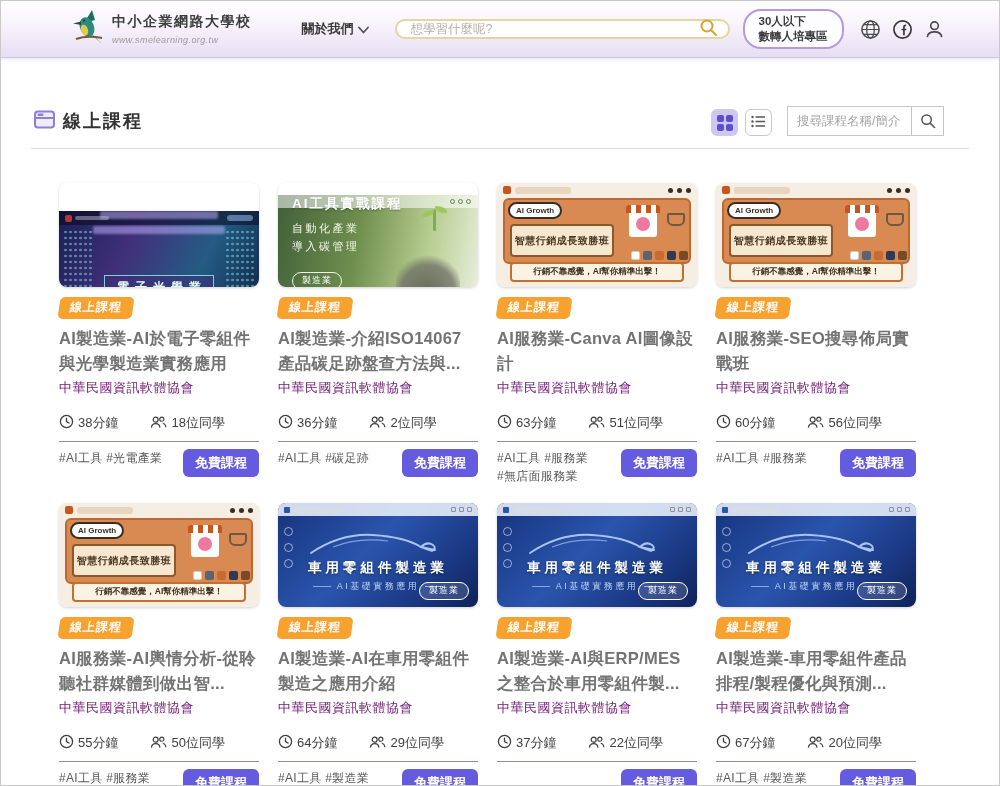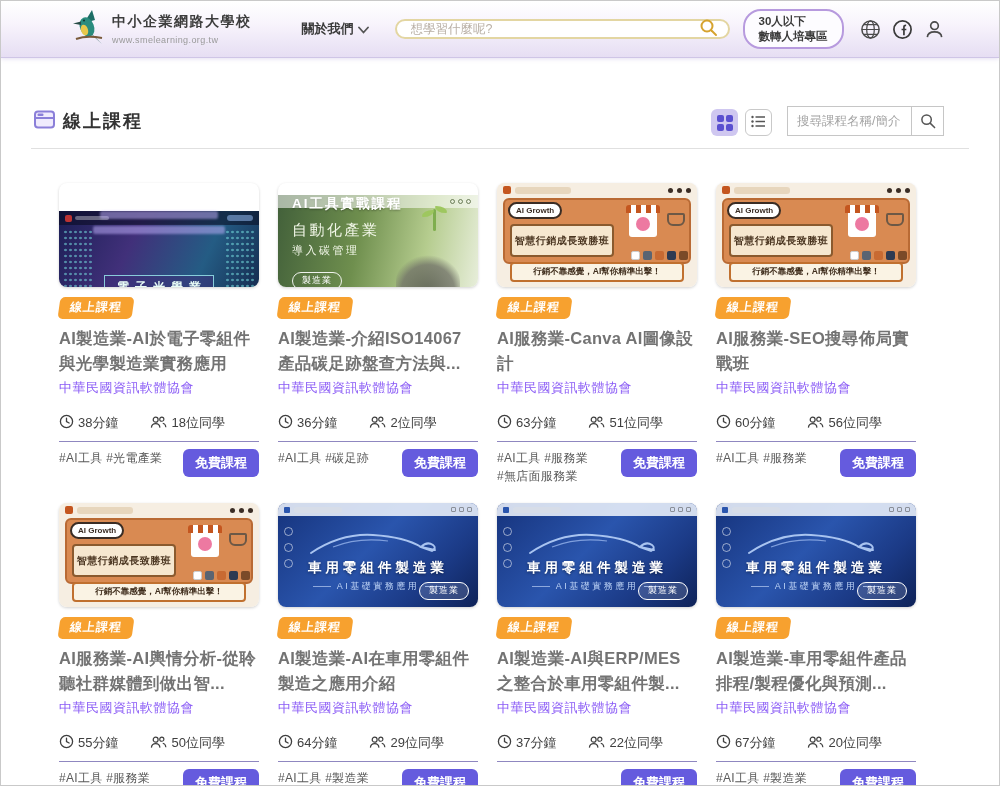--- a/index.html
+++ b/index.html
@@ -5,21 +5,21 @@
   * { margin:0; padding:0; box-sizing:border-box; }
   body { background:#fff; font-family:"Liberation Sans","DejaVu Sans",sans-serif; }
   .page { width:1000px; height:786px; border:1px solid #c9c9c9; background:#fff; overflow:hidden; position:relative; }
 
   
   .hdr { height:57px; display:flex; align-items:center; padding-left:70px;
          background:linear-gradient(180deg,#ffffff 0%,#f8f4fc 40%,#e6def3 100%);
          border-bottom:1px solid #cfc5e6; box-shadow:0 1px 4px rgba(160,140,210,.28); }
   .logo { display:flex; align-items:center; gap:7px; cursor:pointer; }
   .logo-txt .l1 { font-size:14px; font-weight:bold; color:#3d3d3d; letter-spacing:1.5px; }
-  .logo-txt .l2 { font-size:9px; color:#9a9a9a; letter-spacing:.4px; margin-top:4px; }
+  .logo-txt .l2 { font-size:9px; color:#9a9a9a; letter-spacing:.4px; margin-top:4px;font-style:italic; }
   .about { display:flex; align-items:center; gap:4px; margin-left:30px; font-size:13px;
            font-weight:bold; color:#3a3a3a; cursor:pointer; white-space:nowrap;padding-left:20px; }
   .hsearch { margin-left:26px; width:335px; height:20px; border:2px solid #e3d6a2; border-radius:16px;
              background:#fff; display:flex; align-items:center; padding:0 10px 0 14px; }
   .hsearch input { flex:1; border:none; outline:none; font-size:12.5px; color:#555; background:transparent;
                    font-family:inherit; }
   .hsearch input::placeholder { color:#b9b0a6; }
   .promo { margin-left:13px; border:2px solid #b79ade; border-radius:18px; background:#fdfcff;
            padding:3px 14px; font-size:11.5px; font-weight:bold; color:#3a3a3a; line-height:1.3;
            text-align:left; cursor:pointer; white-space:nowrap; }
@@ -45,21 +45,21 @@
 
   
   .grid { display:grid; grid-template-columns:repeat(4,200px); column-gap:19px; row-gap:18px; margin:34px 0 0 58px; }
   .card { width:200px; cursor:pointer; }
   .thumb { width:200px; height:104px; border-radius:8px; overflow:hidden; position:relative;
            box-shadow:0 1px 3px rgba(0,0,0,.18); }
   .badge { display:inline-block; margin-top:10px; background:#f7a12f; color:#fff; font-size:12px; font-weight:bold;
            padding:2px 11px 3px; border-radius:5px; transform:skewX(-8deg); letter-spacing:1px; }
   .title { margin-top:7px; font-size:16.5px; font-weight:bold; color:#737373; line-height:1.5; min-height:50px;
            letter-spacing:.3px; }
-  .org { margin-top:3px; font-size:13px; color:#8b5cf6; letter-spacing:.5px; }
+  .org { margin-top:3px; font-size:13px; color:#701a75; letter-spacing:.5px; }
   .meta { display:flex; align-items:center; margin-top:17px; font-size:13px; color:#3f3f3f; }
   .m-item { display:flex; align-items:center; gap:4px; }
   .m-item.students { margin-left:32px; }
   .card-foot { margin-top:9px; border-top:1px solid #8f87c0; padding-top:7px; display:flex;
                justify-content:space-between; align-items:flex-start; min-height:34px; }
   .tags { font-size:12px; color:#5a5a5a; line-height:1.5; letter-spacing:.3px; }
   .price-btn { background:#655bde; color:#fff; border:none; border-radius:6px; font-size:13px; font-weight:bold;
                padding:5px 12px; cursor:pointer; font-family:inherit; white-space:nowrap; }
 
   
@@ -82,21 +82,21 @@
     border:1px solid rgba(150,230,235,.85); background:rgba(60,45,120,.55); color:#e7fbf5;
     font-size:12px; font-weight:bold; letter-spacing:6px; padding:3px 6px 3px 12px; }
 
   
   .th-green { width:100%; height:100%; position:relative;
     background:linear-gradient(100deg,#42603a 0%,#6f8f4e 40%,#b5cc8e 72%,#e9efdd 100%); }
   .th-green .tchrome { height:13px; background:rgba(255,255,255,.55); padding:0 7px; gap:3px; justify-content:flex-end; }
   .th-green .tchrome .dot { width:5px; height:5px; border:1px solid rgba(80,100,60,.8); }
   .th-green .g1 { margin:12px 0 0 14px; color:#fff; font-weight:bold; font-size:13.5px; letter-spacing:2px;
     text-shadow:0 1px 2px rgba(0,0,0,.35); }
-  .th-green .g2 { margin:8px 4px 0 14px; color:#f2f7e8; font-size:15px; letter-spacing:2.5px; }
+  .th-green .g2 { margin:8px 4px 0 14px; color:#f2f7e8; font-size:11px; letter-spacing:2.5px; }
   .th-green .g3 { margin:3px 0 0 14px; color:#f2f7e8; font-size:11px; letter-spacing:2.5px; }
   .green-badge { position:absolute; left:14px; bottom:9px; border:1px solid rgba(255,255,255,.9); color:#fff;
     font-size:9px; padding:1px 9px 2px; border-radius:9px; letter-spacing:1px; }
   .hand-blob { position:absolute; right:18px; bottom:-8px; width:64px; height:52px; border-radius:50% 50% 0 0;
     background:radial-gradient(circle at 50% 70%,#4c4c48 0%,#6e6e66 55%,transparent 75%); opacity:.75; }
   .sprout { position:absolute; right:42px; top:14px; width:3px; height:22px; background:#7fae4e; border-radius:2px; }
   .sprout::before,.sprout::after { content:""; position:absolute; width:12px; height:7px; background:#9ec75f; }
   .sprout::before { left:-11px; top:1px; border-radius:90% 10% 90% 10%; }
   .sprout::after { right:-11px; top:-3px; border-radius:10% 90% 10% 90%; }
 

